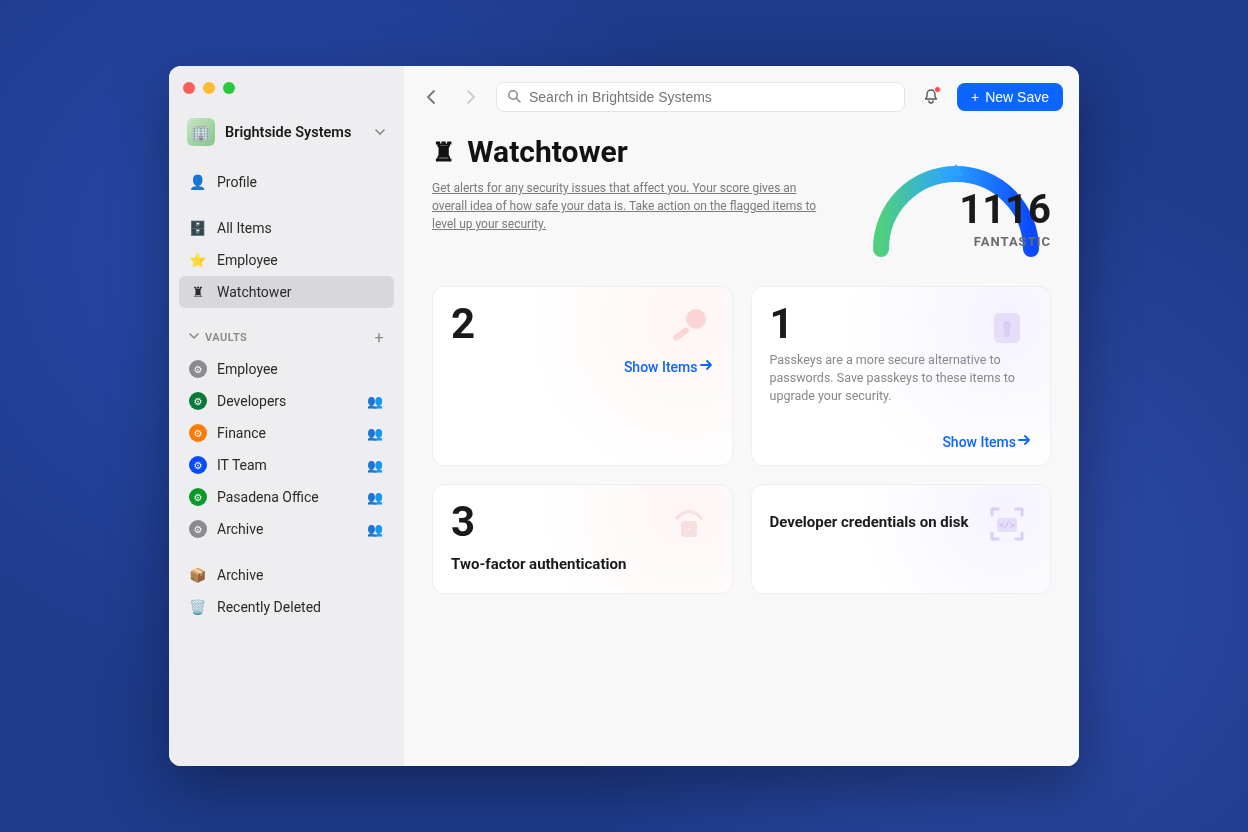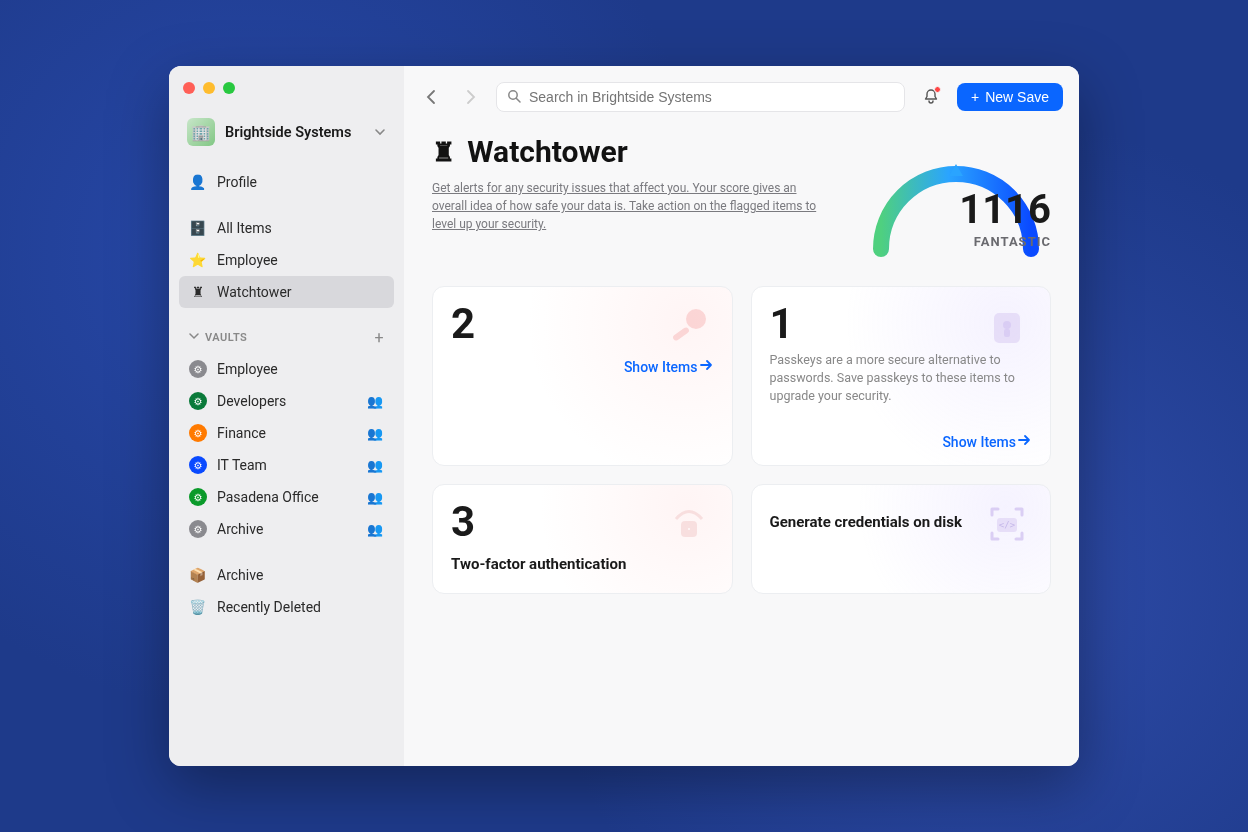--- a/index.html
+++ b/index.html
@@ -345,18 +345,18 @@
           <div class="issue-icon">
             <svg width="50" height="50" viewBox="0 0 50 50">
                 <g fill="#d4c4f0" opacity="0.9">
                   <path d="M10 10 L16 10 M34 10 L40 10 M10 40 L16 40 M34 40 L40 40 M10 10 L10 16 M40 10 L40 16 M10 40 L10 34 M40 40 L40 34" stroke="#b8a0e8" stroke-width="3" stroke-linecap="round"></path>
                   <rect x="15" y="19" width="20" height="14" rx="3"></rect>
                   <text x="25" y="29" font-size="9" text-anchor="middle" fill="#8a6fd0" font-family="monospace">&lt;/&gt;</text>
                 </g>
               </svg>
           </div>
           <div class="issue-num"></div>
-          <div class="issue-title">Generate credentials on disk</div>
+          <div class="issue-title">Developer credentials on disk</div>
         </div>
       </div>
     </div>
   </main>
 </div>
 
 </body></html>

